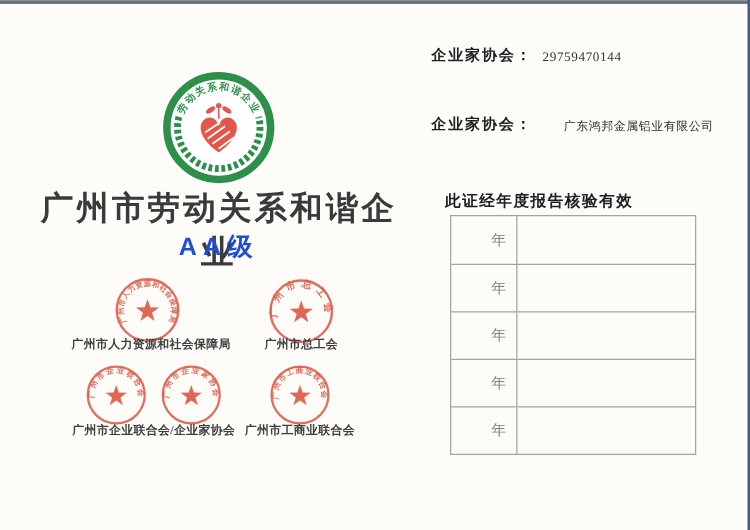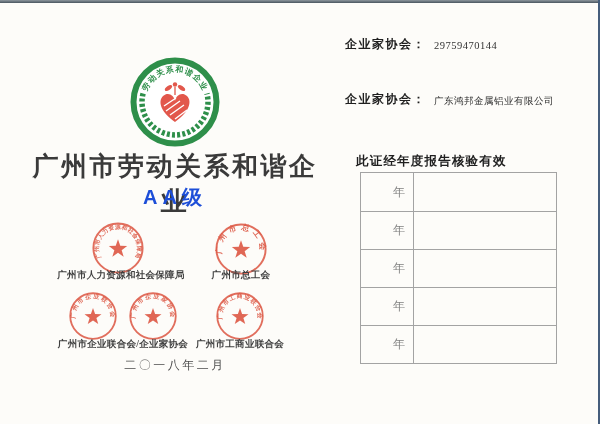--- a/index.html
+++ b/index.html
@@ -34,21 +34,21 @@
   .seal-label { position:absolute; font-weight:bold; font-size:9.5px; color:#3e3e3e;
     text-align:center; letter-spacing:.3px; white-space:nowrap; }
   .issue-date { position:absolute; left:30px; top:357px; width:290px; text-align:center;
     font-size:12px; color:#4c4c4c; letter-spacing:2.5px; }
 
   
   .field { position:absolute; display:flex; align-items:baseline; }
   .field-label { font-weight:bold; font-size:12px; color:#1f1f1f; letter-spacing:1.5px; white-space:nowrap; }
   .cert-value { font-family:"Liberation Serif", serif; font-size:10.5px; color:#333;
     margin-left:8px; position:relative; top:1px; letter-spacing:.5px; }
-  .holder-value { font-size:9.5px; color:#2d2d2d; margin-left:8px; position:relative; top:1px; letter-spacing:.5px; }
+  .holder-value { font-size:9.5px; color:#2d2d2d; margin-left:25px; position:relative; top:1px; letter-spacing:.5px; }
 
   .annual-heading { position:absolute; left:356px; top:153px; font-weight:bold;
     font-size:12.5px; color:#1f1f1f; letter-spacing:1.2px; }
   .annual-table { position:absolute; left:360px; top:172px; width:197px; height:192px;
     border:1px solid var(--table-border,#a3a3a3); display:grid; grid-template-rows:repeat(5,1fr); }
   .annual-row { display:grid; grid-template-columns:53px 1fr; }
   .annual-row + .annual-row { border-top:1px solid var(--table-border,#a3a3a3); }
   .year-cell { border-right:1px solid var(--table-border,#a3a3a3); display:flex;
     align-items:center; justify-content:flex-end; padding-right:7px;
     font-size:12px; color:#818181; letter-spacing:1px; }
@@ -137,21 +137,20 @@
     <circle cx="28" cy="28" r="25.5" class="seal-ring"></circle>
     <polygon class="seal-star" points="28,19 30.35,25.76 37.51,25.91 31.8,30.24 33.88,37.09 28,33 22.12,37.09 24.2,30.24 18.49,25.91 25.65,25.76"></polygon>
     <text text-anchor="middle" class="seal-arc arc-9">
       <textPath href="#a5" startOffset="50%">广州市工商业联合会</textPath>
     </text>
   </svg>
 
   <div class="seal-label" style="left:48px; top:338px; width:150px;font-family:Liberation Serif, serif;">广州市企业联合会/企业家协会</div>
   <div class="seal-label" style="left:192px; top:338px; width:96px;">广州市工商业联合会</div>
 
-  <div class="issue-date">二〇一八年二月</div>
 
   <div class="field" style="left:345px; top:36px;">
     <span class="field-label">企业家协会：</span>
     <span class="cert-value">29759470144</span>
   </div>
 
   <div class="field" style="left:345px; top:91px;">
     <span class="field-label">企业家协会：</span>
     <span class="holder-value">广东鸿邦金属铝业有限公司</span>
   </div>

